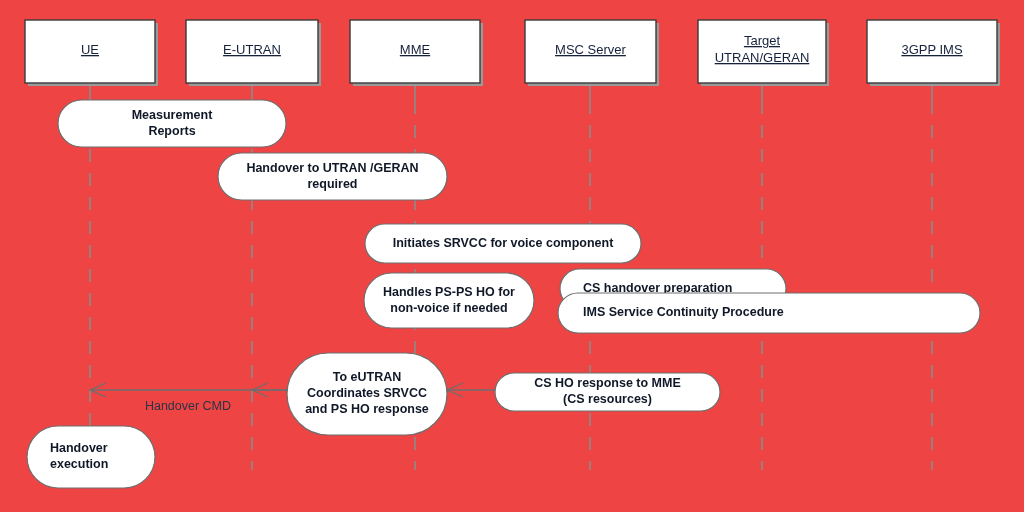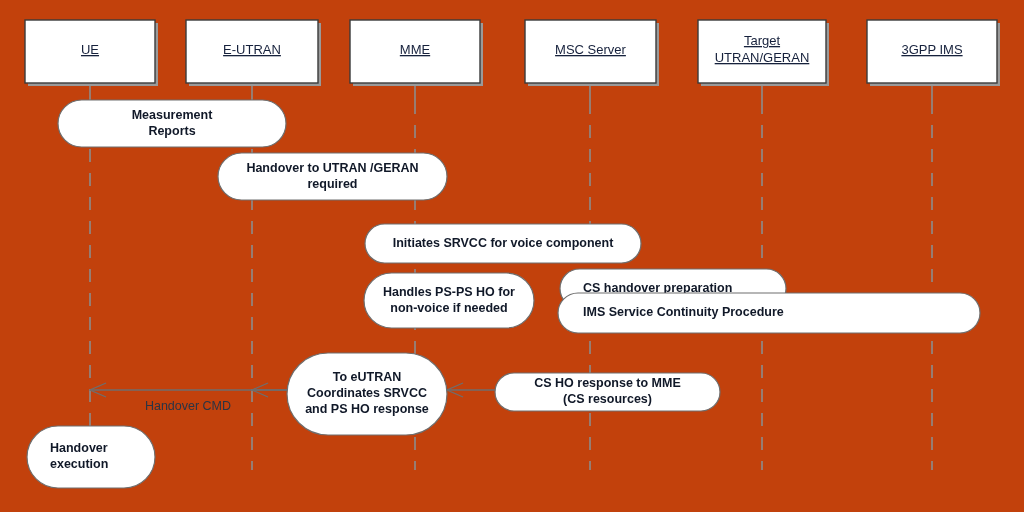--- a/index.html
+++ b/index.html
@@ -4,21 +4,21 @@
 <style>
   html, body {
     margin: 0;
     padding: 0;
     background: #ffffff;
   }
   #canvas {
     position: relative;
     width: 1024px;
     height: 512px;
-    background: #c2410c;
+    background: #ef4444;
     overflow: hidden;
     font-family: "Liberation Sans", sans-serif;
   }
   svg#diagram {
     position: absolute;
     left: 0;
     top: 0;
     width: 1024px;
     height: 512px;
   }

